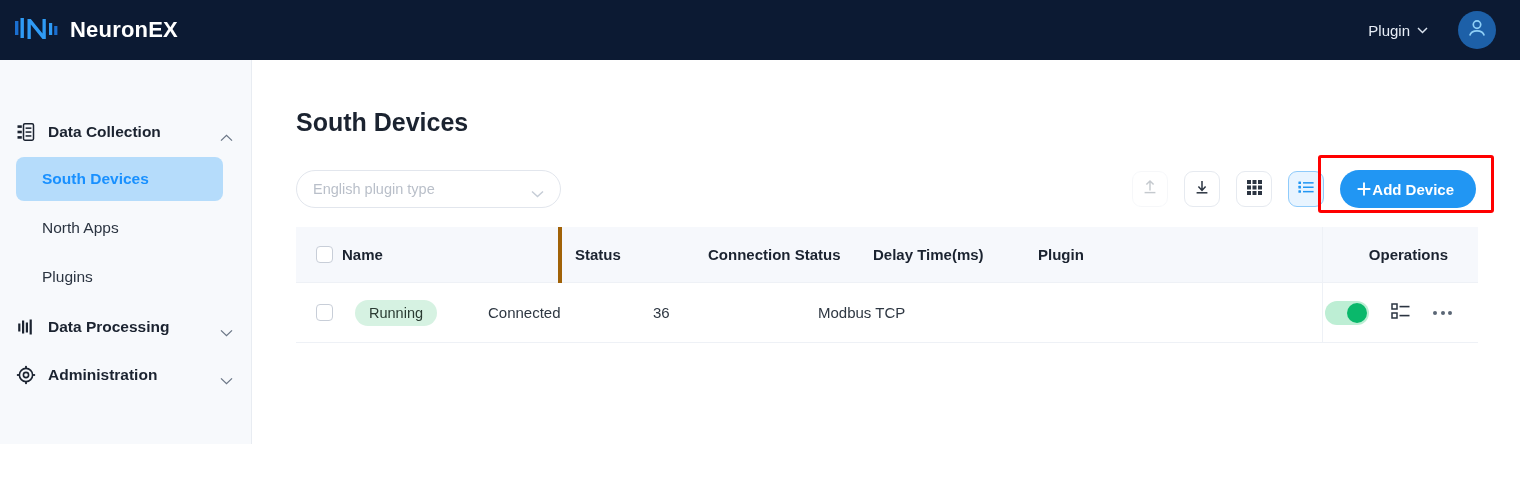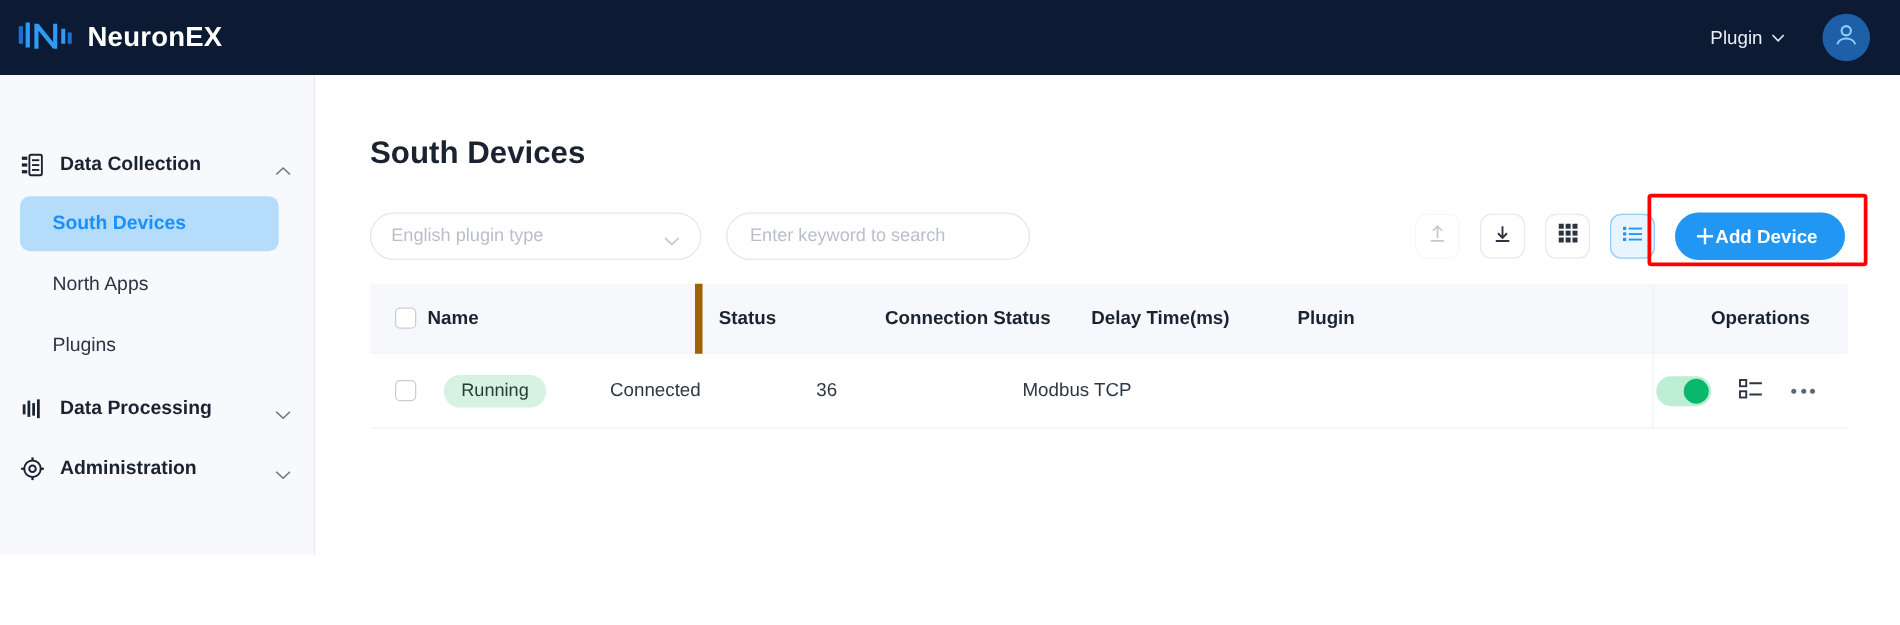--- a/index.html
+++ b/index.html
@@ -123,21 +123,21 @@
     display:flex; align-items:center; height: 56px;
     background: #f6f8fc; border-bottom: 1px solid #eef1f6;
     font-size: 15px; font-weight: 700; color:#1b2330;
   }
   .trow {
     display:flex; align-items:center; height: 60px;
     background:#fff; border-bottom: 1px solid #eef1f6;
     font-size: 15px; color: #2e3742;
   }
   .c-check { width: 46px; padding-left: 20px; flex:0 0 46px; }
-  .c-name  { width: 220px; flex:0 0 220px; border-right: 6px solid #a16207; height:100%; display:flex; align-items:center; }
+  .c-name  { width: 220px; flex:0 0 220px; border-right: 4px solid #a16207; height:100%; display:flex; align-items:center; }
   .thead .c-name { height: 56px; }
   .c-status { width: 133px; flex:0 0 133px; padding-left: 13px; }
   .c-conn   { width: 165px; flex:0 0 165px; padding-left: 13px; }
   .c-delay  { width: 165px; flex:0 0 165px; padding-left: 13px; }
   .c-plugin { flex: 1 1 auto; padding-left: 13px; border-right: 1px solid #eef1f6; height:100%; display:flex; align-items:center;}
   .thead .c-plugin { height:56px; }
   .c-ops    { width: 155px; flex:0 0 155px; display:flex; align-items:center; justify-content:flex-end; padding-right: 26px; }
   .thead .c-ops { justify-content:flex-end; padding-right:30px; }
 
   .cbx {
@@ -276,23 +276,20 @@
 
       <div class="select-box">
         <span>English plugin type</span>
         <span class="select-caret">
           <svg viewBox="0 0 13 8" width="13" height="8">
               <path d="M1 1.4 L6.5 6.6 L12 1.4" fill="none" stroke="#c5ccd6" stroke-width="1.4"></path>
             </svg>
         </span>
       </div>
 
-      <div class="search-box">
-        <input type="text" value="" placeholder="Enter keyword to search" style="">
-      </div>
 
       <div class="tool-right">
 
         <div class="icon-btn disabled">
           <span>
             <svg width="18" height="18" viewBox="0 0 18 18">
               <path d="M9 12.4 L9 3.2 M5.4 6.6 L9 3 L12.6 6.6" fill="none" stroke="#5a6675" stroke-width="1.4"></path>
               <path d="M3.6 14.6 L14.4 14.6" fill="none" stroke="#5a6675" stroke-width="1.4"></path>
             </svg>
           </span>

